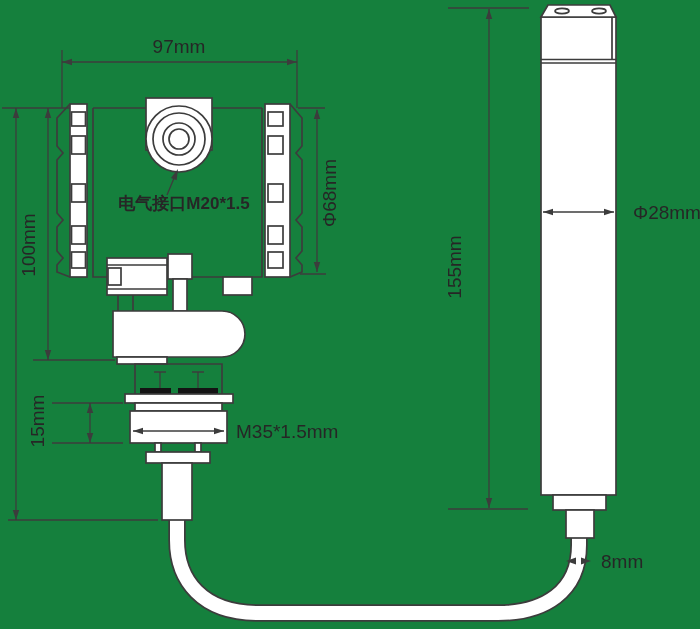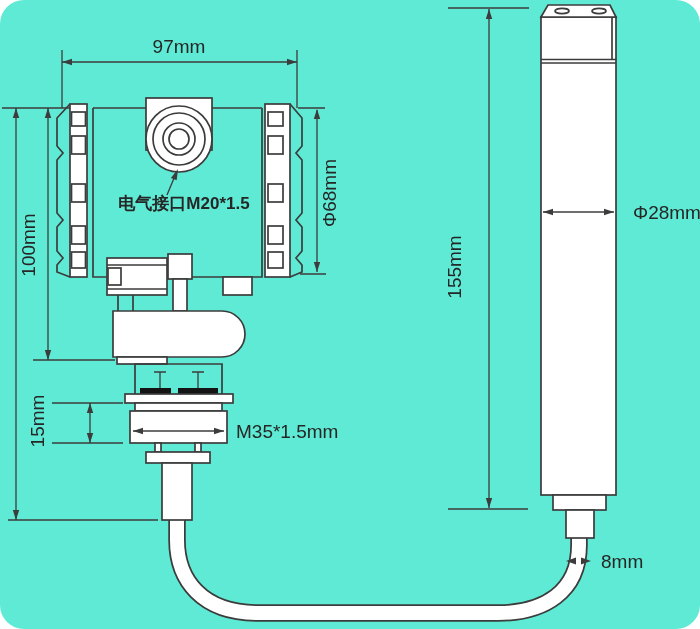--- a/index.html
+++ b/index.html
@@ -1,16 +1,16 @@
 <!DOCTYPE html>
 <html><head>
 <meta charset="utf-8">
 <style>
   html,body{margin:0;padding:0;background:#ffffff;}
-  .stage{position:relative;width:700px;height:629px;background:#5eead4;overflow:hidden;border-radius:24px;}
+  .stage{position:relative;width:700px;height:629px;background:#15803d;overflow:hidden;}
   svg{display:block;}
   .ln{stroke:#3c3c3c;stroke-width:1.7;fill:none;stroke-linejoin:miter;}
   .lnw{stroke:#3c3c3c;stroke-width:1.7;fill:#ffffff;stroke-linejoin:miter;}
   .dm{stroke:#3c3c3c;stroke-width:1.3;fill:none;}
   .ah{fill:#3c3c3c;stroke:none;}
   .bk{fill:#141414;stroke:none;}
   .cable-out{stroke:#3c3c3c;stroke-width:17.5;fill:none;}
   .cable-in{stroke:#ffffff;stroke-width:14;fill:none;}
   text{font-family:"Liberation Sans","DejaVu Sans",sans-serif;fill:#262626;font-size:19px;}
   .cjk{font-size:17px;font-weight:bold;}

